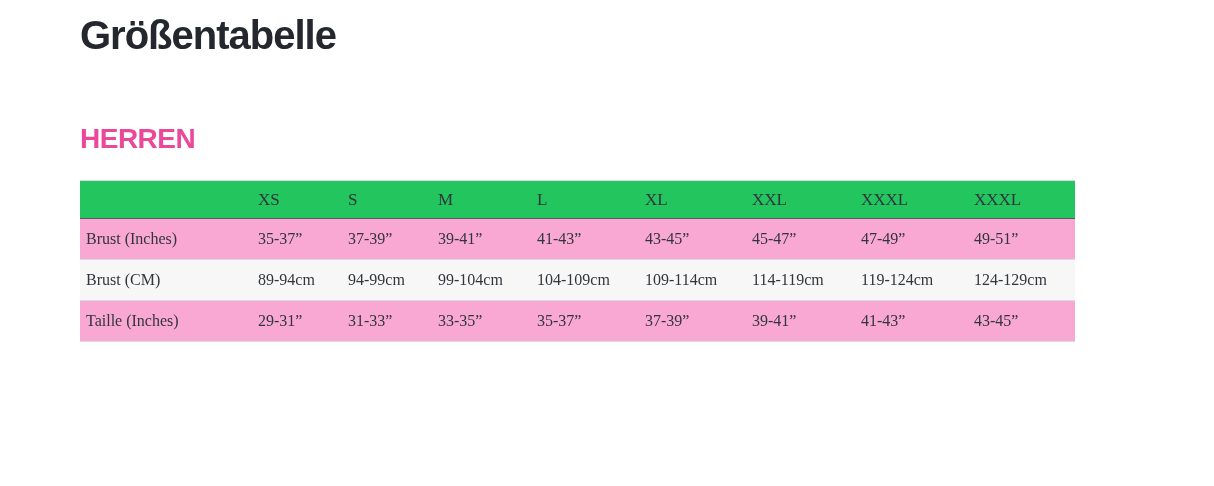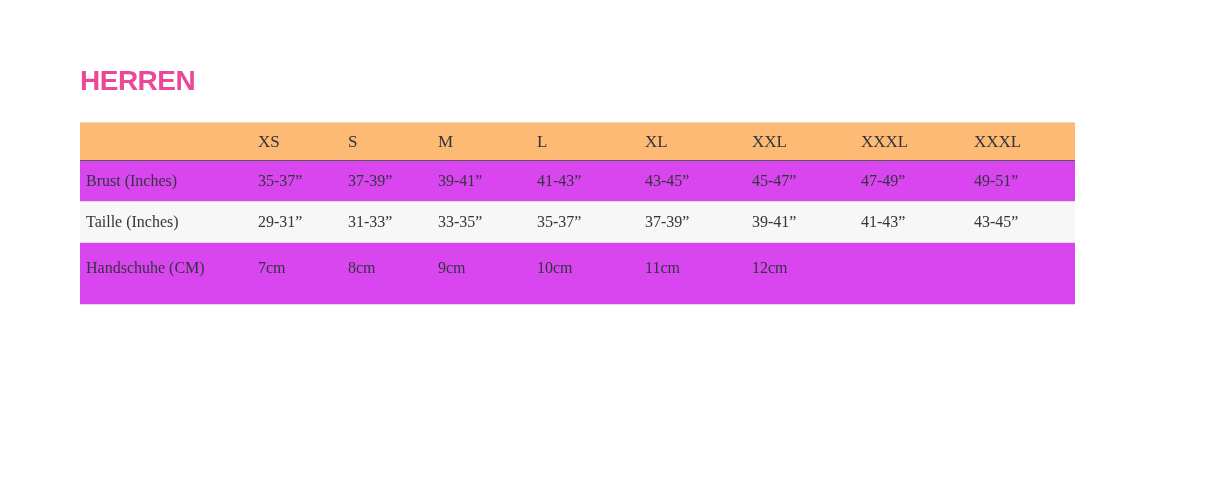--- a/index.html
+++ b/index.html
@@ -46,52 +46,53 @@
   }
   table.size-table th,
   table.size-table td {
     text-align: left;
     vertical-align: middle;
     padding: 0 0 0 6px;
     overflow: hidden;
     white-space: nowrap;
   }
   thead tr {
-    background: #fdba74;
+    background: #22c55e;
     height: 38px;
   }
   thead tr th {
     font-weight: 400;
     font-size: 17px;
     border-top: 1px solid #dddddd;
     border-bottom: 1px solid #55585c;
   }
   tbody tr {
     height: 41px;
-    background: #d946ef;
+    background: #f9a8d4;
   }
   tbody tr:nth-child(even) {
     background: #f7f7f7;
   }
   tbody tr td {
     font-size: 16px;
     border-bottom: 1px solid #dcdcdc;
   }
   tbody tr.tall {
     height: 62px;
   }
   tbody tr.tall td {
     padding-bottom: 12px;
   }
 </style>
 </head>
 <body>
 
 <div class="content">
 
+  <h1 class="page-title">Größentabelle</h1>
 
   <h2 class="section-title">HERREN</h2>
 
   <table class="size-table">
     <colgroup>
       <col style="width:172px">
       <col style="width:90px">
       <col style="width:90px">
       <col style="width:99px">
       <col style="width:108px">
@@ -119,37 +120,37 @@
         <td>35-37”</td>
         <td>37-39”</td>
         <td>39-41”</td>
         <td>41-43”</td>
         <td>43-45”</td>
         <td>45-47”</td>
         <td>47-49”</td>
         <td>49-51”</td>
       </tr>
       <tr>
+        <td>Brust (CM)</td>
+        <td>89-94cm</td>
+        <td>94-99cm</td>
+        <td>99-104cm</td>
+        <td>104-109cm</td>
+        <td>109-114cm</td>
+        <td>114-119cm</td>
+        <td>119-124cm</td>
+        <td>124-129cm</td>
+      </tr>
+      <tr>
         <td>Taille (Inches)</td>
         <td>29-31”</td>
         <td>31-33”</td>
         <td>33-35”</td>
         <td>35-37”</td>
         <td>37-39”</td>
         <td>39-41”</td>
         <td>41-43”</td>
         <td>43-45”</td>
       </tr>
-      <tr class="tall">
-        <td>Handschuhe (CM)</td>
-        <td>7cm</td>
-        <td>8cm</td>
-        <td>9cm</td>
-        <td>10cm</td>
-        <td>11cm</td>
-        <td>12cm</td>
-        <td></td>
-        <td></td>
-      </tr>
     </tbody>
   </table>
 
 </div>
 
 </body></html>

